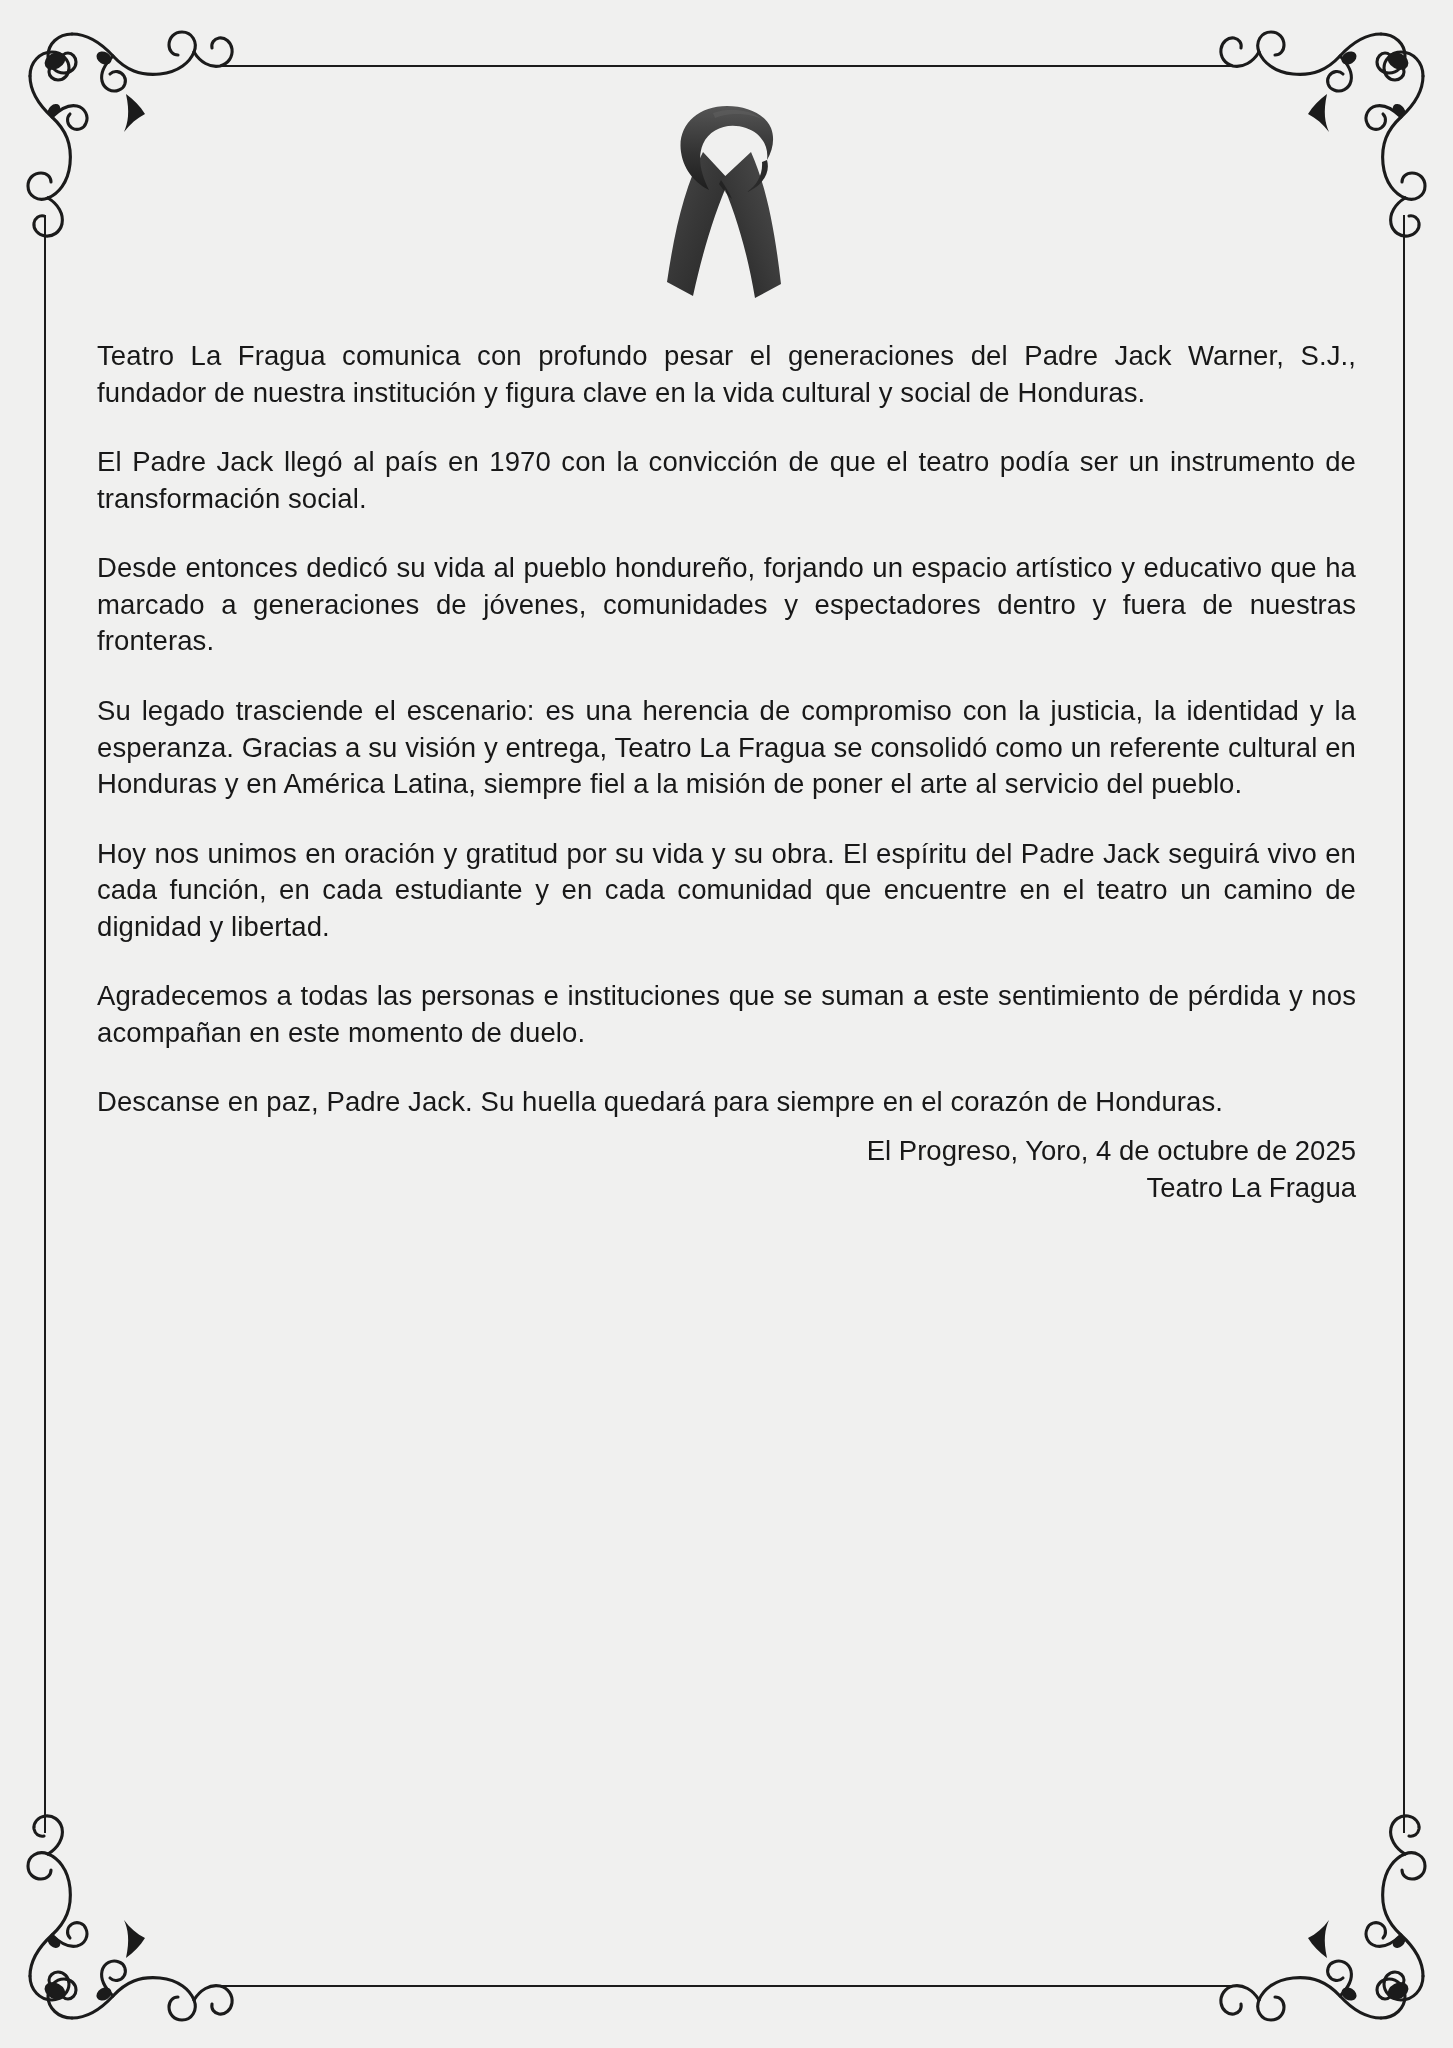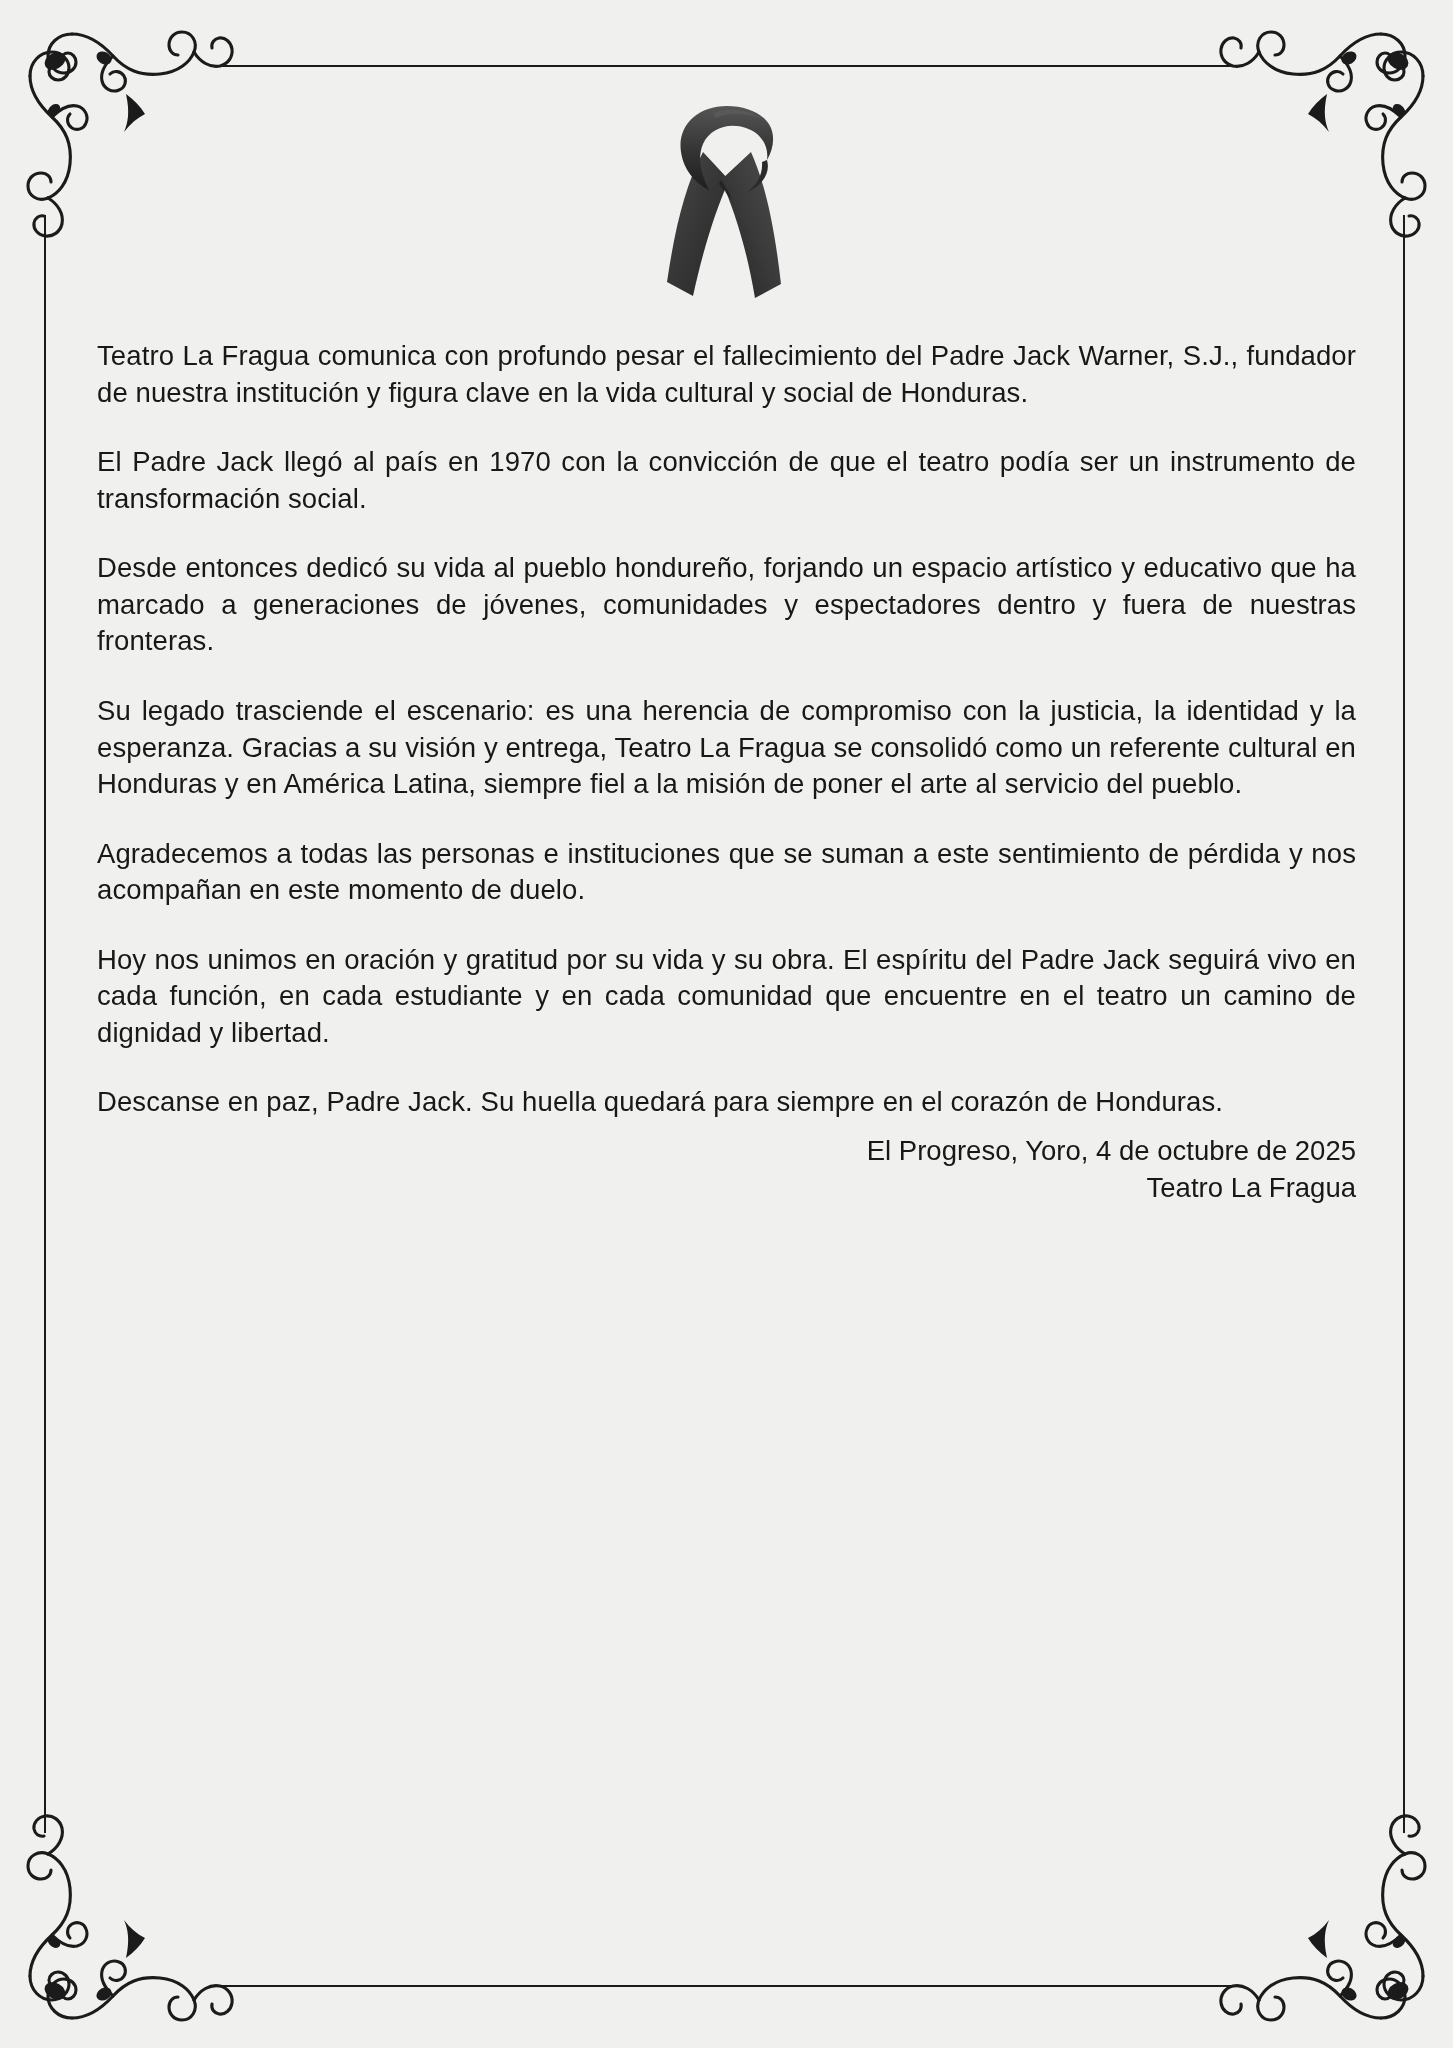--- a/index.html
+++ b/index.html
@@ -229,26 +229,26 @@
 
       <path d="M104,60 C108,74 98,86 84,92 C94,86 100,74 99,62 Z" fill="#2a2a2a"></path>
 
       <path d="M50,13 C66,7 88,9 100,20 C88,13 66,12 52,18 Z" fill="#606060" opacity="0.55"></path>
 
       <path d="M58,80 C62,86 66,92 69,99 C64,95 60,89 56,84 Z" fill="#111111" opacity="0.5"></path>
     </svg>
   </div>
 
   <div class="content">
-    <p class="para">Teatro La Fragua comunica con profundo pesar el fallecimiento del Padre Jack Warner, S.J., fundador de nuestra institución y figura clave en la vida cultural y social de Honduras.</p>
+    <p class="para">Teatro La Fragua comunica con profundo pesar el generaciones del Padre Jack Warner, S.J., fundador de nuestra institución y figura clave en la vida cultural y social de Honduras.</p>
     <p class="para">El Padre Jack llegó al país en 1970 con la convicción de que el teatro podía ser un instrumento de transformación social.</p>
     <p class="para">Desde entonces dedicó su vida al pueblo hondureño, forjando un espacio artístico y educativo que ha marcado a generaciones de jóvenes, comunidades y espectadores dentro y fuera de nuestras fronteras.</p>
     <p class="para">Su legado trasciende el escenario: es una herencia de compromiso con la justicia, la identidad y la esperanza. Gracias a su visión y entrega, Teatro La Fragua se consolidó como un referente cultural en Honduras y en América Latina, siempre fiel a la misión de poner el arte al servicio del pueblo.</p>
+    <p class="para">Hoy nos unimos en oración y gratitud por su vida y su obra. El espíritu del Padre Jack seguirá vivo en cada función, en cada estudiante y en cada comunidad que encuentre en el teatro un camino de dignidad y libertad.</p>
     <p class="para">Agradecemos a todas las personas e instituciones que se suman a este sentimiento de pérdida y nos acompañan en este momento de duelo.</p>
-    <p class="para">Hoy nos unimos en oración y gratitud por su vida y su obra. El espíritu del Padre Jack seguirá vivo en cada función, en cada estudiante y en cada comunidad que encuentre en el teatro un camino de dignidad y libertad.</p>
     <p class="para">Descanse en paz, Padre Jack. Su huella quedará para siempre en el corazón de Honduras.</p>
 
     <div class="signature">
       <div>El Progreso, Yoro, 4 de octubre de 2025</div>
       <div>Teatro La Fragua</div>
     </div>
   </div>
 
 
 </div>

